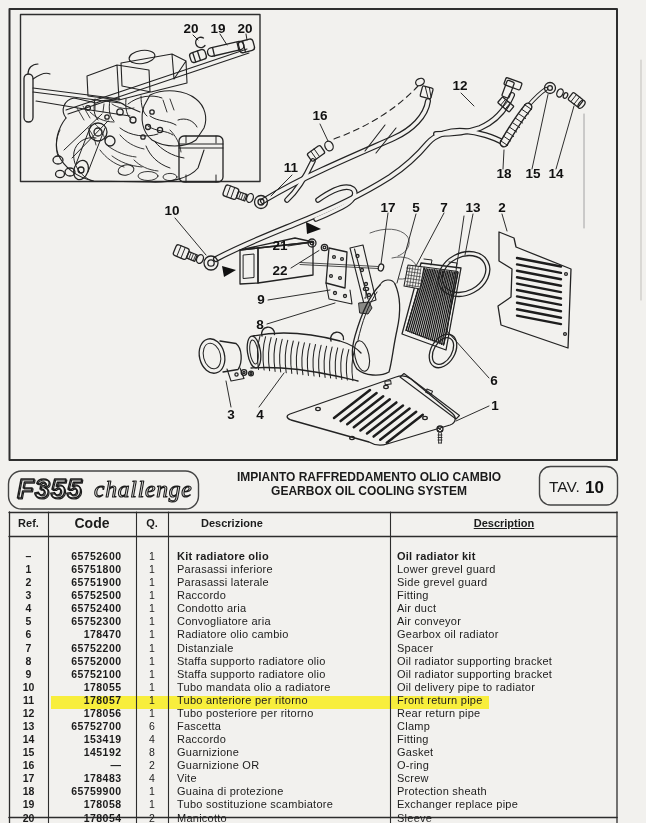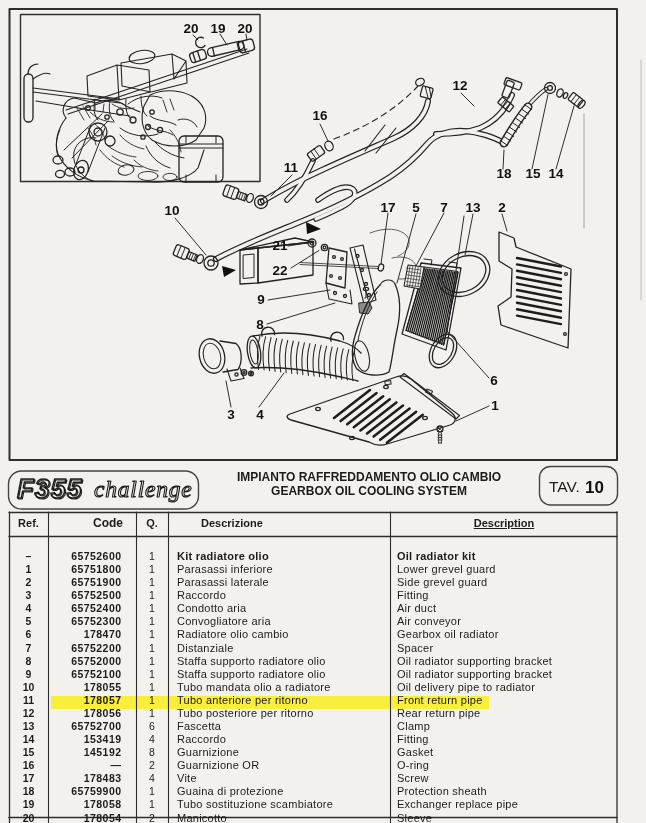--- a/index.html
+++ b/index.html
@@ -283,21 +283,21 @@
 <text x="261" y="304">9</text>
       <text x="260" y="329">8</text>
 <text x="231" y="419">3</text>
       <text x="260" y="419">4</text>
 <text x="494" y="385">6</text>
       <text x="495" y="410">1</text>
 </g>
 </svg>
 
 <div class="col b c" style="left:9px;top:516.5px;width:39px;font-size:11px;">Ref.</div>
-<div class="col b c" style="left:64px;top:516.5px;width:88px;font-size:12px;">Code</div>
+<div class="col b c" style="left:48px;top:516.5px;width:88px;font-size:14px;">Code</div>
 <div class="col b c" style="left:136px;top:516.5px;width:32px;font-size:11px;">Q.</div>
 <div class="col b" style="left:177px;top:516.5px;font-size:11px;padding-left:24px;">Descrizione</div>
 <div class="col b c" style="left:391px;top:516.5px;width:226px;font-size:11px;text-decoration:underline;">Description</div>
 <div class="col b c" style="left:9px;top:550px;width:39px;">–<br>1<br>2<br>3<br>4<br>5<br>6<br>7<br>8<br>9<br>10<br>11<br>12<br>13<br>14<br>15<br>16<br>17<br>18<br>19<br>20</div>
 <div class="col b" style="left:48px;top:550px;width:73.5px;text-align:right;letter-spacing:0.45px;">65752600<br>65751800<br>65751900<br>65752500<br>65752400<br>65752300<br>178470<br>65752200<br>65752000<br>65752100<br>178055<br>178057<br>178056<br>65752700<br>153419<br>145192<br>—<br>178483<br>65759900<br>178058<br>178054</div>
 <div class="col c" style="left:136px;top:550px;width:32px;">1<br>1<br>1<br>1<br>1<br>1<br>1<br>1<br>1<br>1<br>1<br>1<br>1<br>6<br>4<br>8<br>2<br>4<br>1<br>1<br>2</div>
 <div class="col" style="left:177px;top:550px;font-size:11px;letter-spacing:0.25px;"><b>Kit radiatore olio</b><br>Parasassi inferiore<br>Parasassi laterale<br>Raccordo<br>Condotto aria<br>Convogliatore aria<br>Radiatore olio cambio<br>Distanziale<br>Staffa supporto radiatore olio<br>Staffa supporto radiatore olio<br>Tubo mandata olio a radiatore<br>Tubo anteriore per ritorno<br>Tubo posteriore per ritorno<br>Fascetta<br>Raccordo<br>Guarnizione<br>Guarnizione OR<br>Vite<br>Guaina di protezione<br>Tubo sostituzione scambiatore<br>Manicotto</div>
 <div class="col" style="left:397px;top:550px;font-size:11px;letter-spacing:0.25px;"><b>Oil radiator kit</b><br>Lower grevel guard<br>Side grevel guard<br>Fitting<br>Air duct<br>Air conveyor<br>Gearbox oil radiator<br>Spacer<br>Oil radiator supporting bracket<br>Oil radiator supporting bracket<br>Oil delivery pipe to radiator<br>Front return pipe<br>Rear return pipe<br>Clamp<br>Fitting<br>Gasket<br>O-ring<br>Screw<br>Protection sheath<br>Exchanger replace pipe<br>Sleeve</div>
 
 </body></html>

